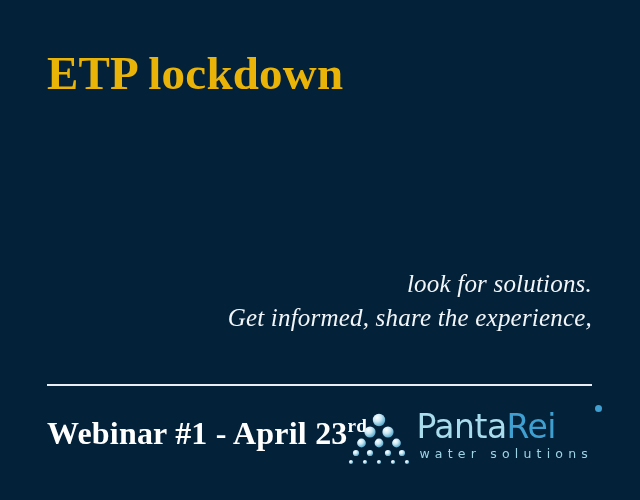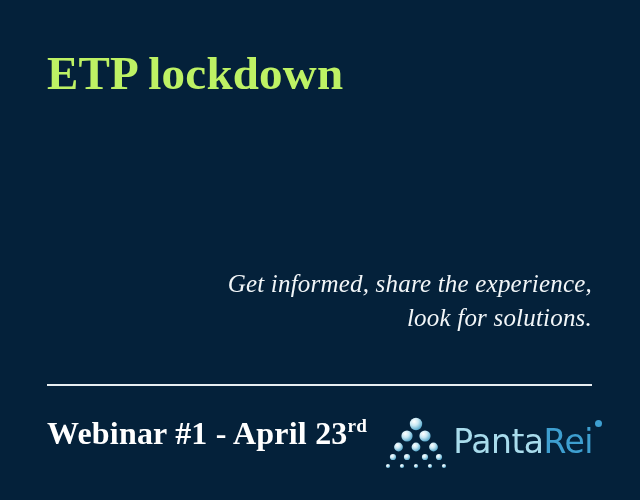--- a/index.html
+++ b/index.html
@@ -26,21 +26,21 @@
     position: absolute;
     left: 47px;
     top: 44px;
     width: 520px;
   }
   .title-line {
     font-family: "Liberation Serif", serif;
     font-weight: bold;
     font-size: 47px;
     line-height: 58px;
-    color: #bef264;
+    color: #eab308;
     letter-spacing: 0.2px;
     white-space: nowrap;
   }
 
   
   .subtitle-block {
     position: absolute;
     right: 48px;
     top: 267px;
     width: 520px;
@@ -91,21 +91,21 @@
     line-height: 0;
   }
 
   
   .logo {
     position: absolute;
     right: 0;
     top: 0;
     height: 70px;
     display: flex;
-    align-items: center;
+    align-items: flex-start;
   }
   .logo-mark {
     width: 62px;
     height: 56px;
     margin-top: 6px;
     margin-right: 6px;
     flex: none;
   }
   .logo-words {
     position: relative;
@@ -147,22 +147,22 @@
 </head>
 <body>
 
 <div class="slide">
 
   <div class="title-block">
     <div class="title-line">ETP lockdown</div>
   </div>
 
   <div class="subtitle-block">
+    <div class="subtitle-line">look for solutions.</div>
     <div class="subtitle-line">Get informed, share the experience,</div>
-    <div class="subtitle-line">look for solutions.</div>
   </div>
 
   <div class="divider"></div>
 
   <div class="footer">
 
     <div class="webinar-text"><span>Webinar #1 - April 23</span><sup>rd</sup></div>
 
     <div class="logo">
 
@@ -192,18 +192,19 @@
         <circle cx="3" cy="50" r="2.1" fill="url(#bub)"></circle>
         <circle cx="17" cy="50" r="2.1" fill="url(#bub)"></circle>
         <circle cx="31" cy="50" r="2.1" fill="url(#bub)"></circle>
         <circle cx="45" cy="50" r="2.1" fill="url(#bub)"></circle>
         <circle cx="59" cy="50" r="2.1" fill="url(#bub)"></circle>
       </svg>
 
       <div class="logo-words">
         <div class="wordmark"><span class="panta">Panta</span><span class="rei">Rei</span></div>
         <div class="reg-mark"></div>
+        <div class="tagline">water solutions</div>
       </div>
 
     </div>
   </div>
 
 </div>
 
 </body></html>

